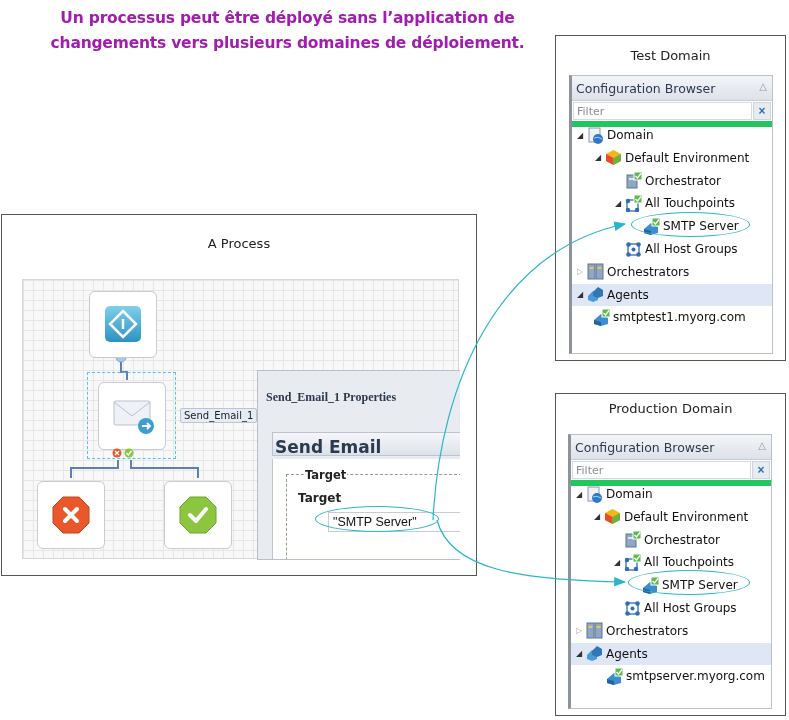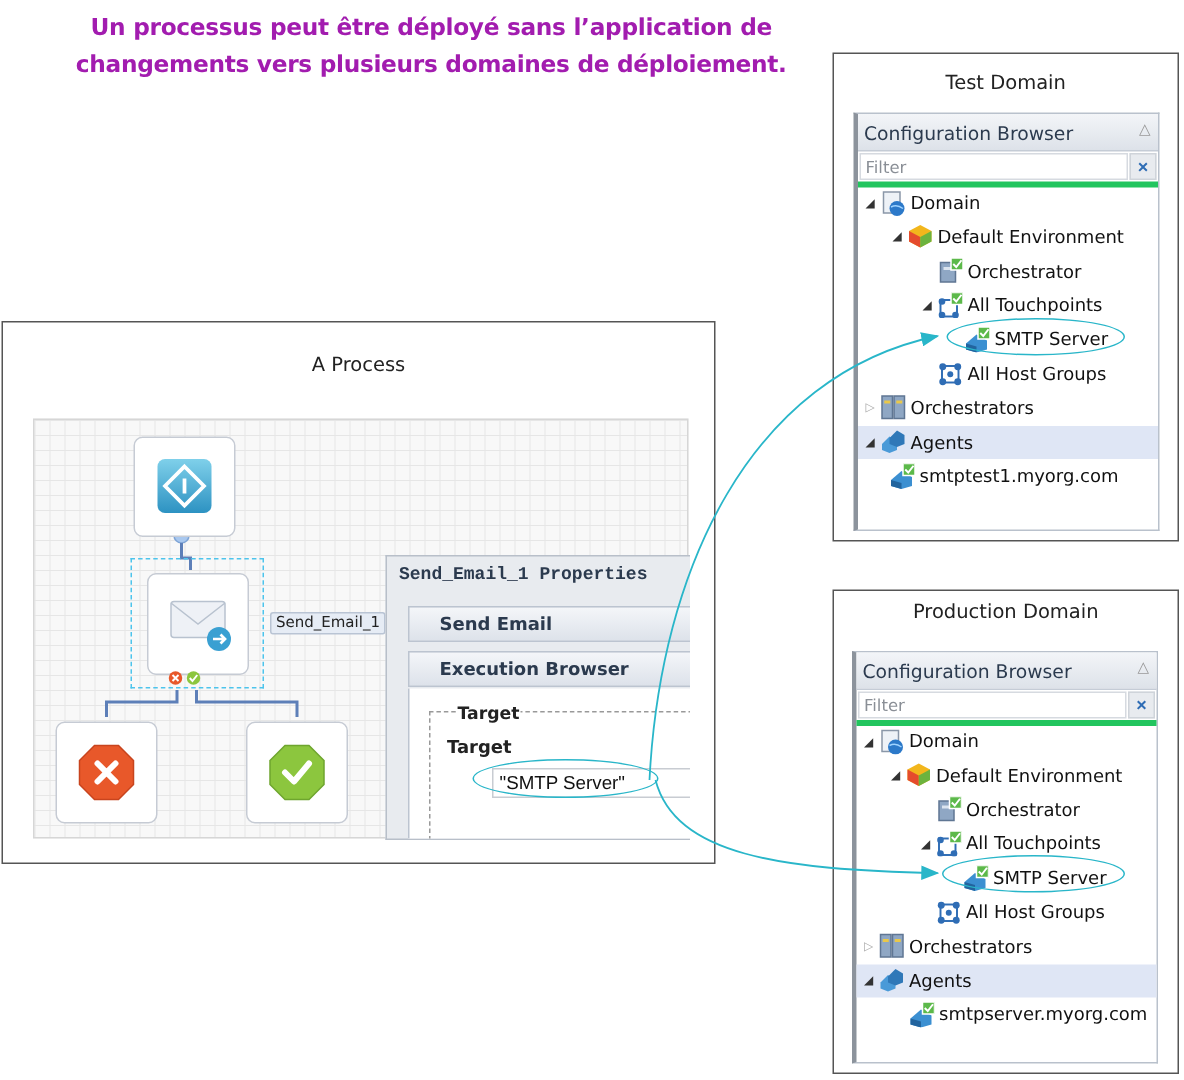--- a/index.html
+++ b/index.html
@@ -13,34 +13,34 @@
   .canvas{left:22px;top:279px;width:437px;height:280px;border:1px solid #d6d6d6;background-color:#f8f8f8;
     background-image:linear-gradient(#e6e6e6 1px,transparent 1px),linear-gradient(90deg,#e6e6e6 1px,transparent 1px);
     background-size:10px 10px;box-sizing:border-box;overflow:hidden;}
   .node{position:absolute;background:#fff;border:1px solid #c6cbd4;border-radius:6px;box-sizing:border-box;}
   .start-icon{position:absolute;width:36px;height:36px;border-radius:5px;background:linear-gradient(#7fd0ea,#2d92c2);}
   .sel-box{position:absolute;border:1.5px dashed #4dc4ec;box-sizing:border-box;}
   .label-tag{position:absolute;background:#e6ecf5;border:1px solid #b9c4d4;font-family:"DejaVu Sans",sans-serif;font-size:10px;padding:1px 3px;color:#222;border-radius:2px;}
 
   
   .props{left:257px;top:370px;width:203px;height:190px;background:#e8ebef;border:1px solid #b8bfc9;border-right:none;box-sizing:border-box;overflow:hidden;}
-  .props-title{font-family:Liberation Mono, monospace;font-weight:bold;font-size:12px;color:#2b3a4e;padding:5px 8px;}
-  .section{position:absolute;left:14px;width:189px;height:24px;background:linear-gradient(#f4f6f9,#dde2ea);border:1px solid #bcc4d0;border-right:none;box-sizing:border-box;font-family:"DejaVu Sans",sans-serif;font-weight:bold;font-size:12px;color:#2b3a4e;padding:4px 20px;}
+  .props-title{font-family:Liberation Serif, serif;font-weight:bold;font-size:12px;color:#2b3a4e;padding:19px 8px;}
+  .section{position:absolute;left:14px;width:189px;height:24px;background:linear-gradient(#f4f6f9,#dde2ea);border:1px solid #bcc4d0;border-right:none;box-sizing:border-box;font-family:"DejaVu Sans",sans-serif;font-weight:bold;font-size:17px;color:#2b3a4e;padding:4px 2px;margin-top:28px;}
   .section-body{position:absolute;left:14px;top:88px;width:189px;height:110px;background:#fff;border-left:1px solid #bcc4d0;}
   .fieldset{position:absolute;left:28px;top:103px;width:175px;height:100px;border-top:1px dashed #999;border-left:1px dashed #999;}
   .legend{position:absolute;left:46px;top:97px;background:#fff;padding:0 1px;font-family:"DejaVu Sans",sans-serif;font-weight:bold;font-size:11.5px;color:#222;}
   .field-label{position:absolute;left:40px;top:120px;font-family:"DejaVu Sans",sans-serif;font-weight:bold;font-size:12px;color:#222;}
   .target-input{position:absolute;left:70px;top:141px;width:140px;height:20px;border:1px solid #c8ccd2;border-right:none;background:#fff;font-family:"Liberation Sans",sans-serif;font-size:12.5px;padding:2px 4px;box-sizing:border-box;color:#111;}
 
   
   .domain-frame{position:absolute;border:1.5px solid #555;background:#fff;box-sizing:border-box;}
   .browser{position:absolute;background:#fff;border:1px solid #b9c1cc;border-left:3px solid #8c939c;box-sizing:border-box;}
   .browser-head{height:25px;background:linear-gradient(#f3f5f8,#dde2e9);border-bottom:1px solid #c5ccd6;font-family:"DejaVu Sans",sans-serif;font-weight:normal;font-size:12.5px;color:#2b3a4e;padding:5px 4px;box-sizing:border-box;position:relative;}
   .collapse-btn{position:absolute;right:5px;top:5px;font-size:10px;color:#999;}
-  .filter-row{position:relative;height:20px;border-bottom:4px solid #22c55e;}
+  .filter-row{position:relative;height:20px;border-bottom:6px solid #22c55e;}
   .filter-input{position:absolute;left:1px;top:1px;right:20px;height:18px;border:1px solid #d6dae0;background:#fff;font-family:"DejaVu Sans",sans-serif;font-size:11px;color:#8a8f96;padding:2px 3px;box-sizing:border-box;}
   .filter-clear{position:absolute;right:1px;top:1px;width:18px;height:18px;background:#e8ebef;border:1px solid #cfd4da;box-sizing:border-box;text-align:center;font-weight:bold;font-size:12px;line-height:16px;color:#2f6db5;}
   .tree-item{position:absolute;height:22px;font-family:"DejaVu Sans",sans-serif;font-size:12px;color:#111;display:flex;align-items:center;white-space:nowrap;}
   .tree-item.highlight{background:#dfe6f5;}
   .toggle{width:10px;font-size:8px;color:#333;text-align:center;}
   .toggle.closed{color:#aaa;}
   .ticon{width:17px;height:17px;margin:0 3px 0 2px;position:relative;flex:none;}
   .ticon svg{width:17px;height:17px;display:block;}
   .ellipse-hl{position:absolute;border:1.5px solid #29b6c9;border-radius:50%;box-sizing:border-box;}
   svg.connectors{position:absolute;left:0;top:0;pointer-events:none;}

